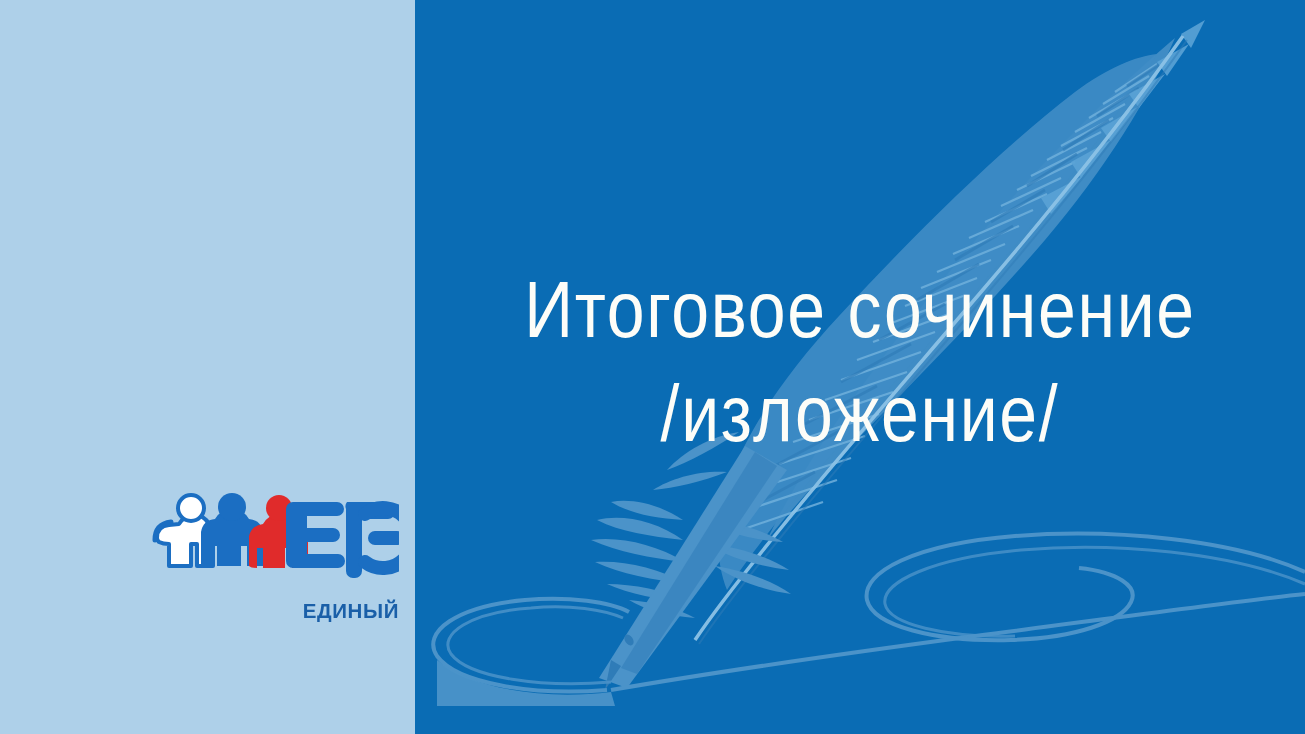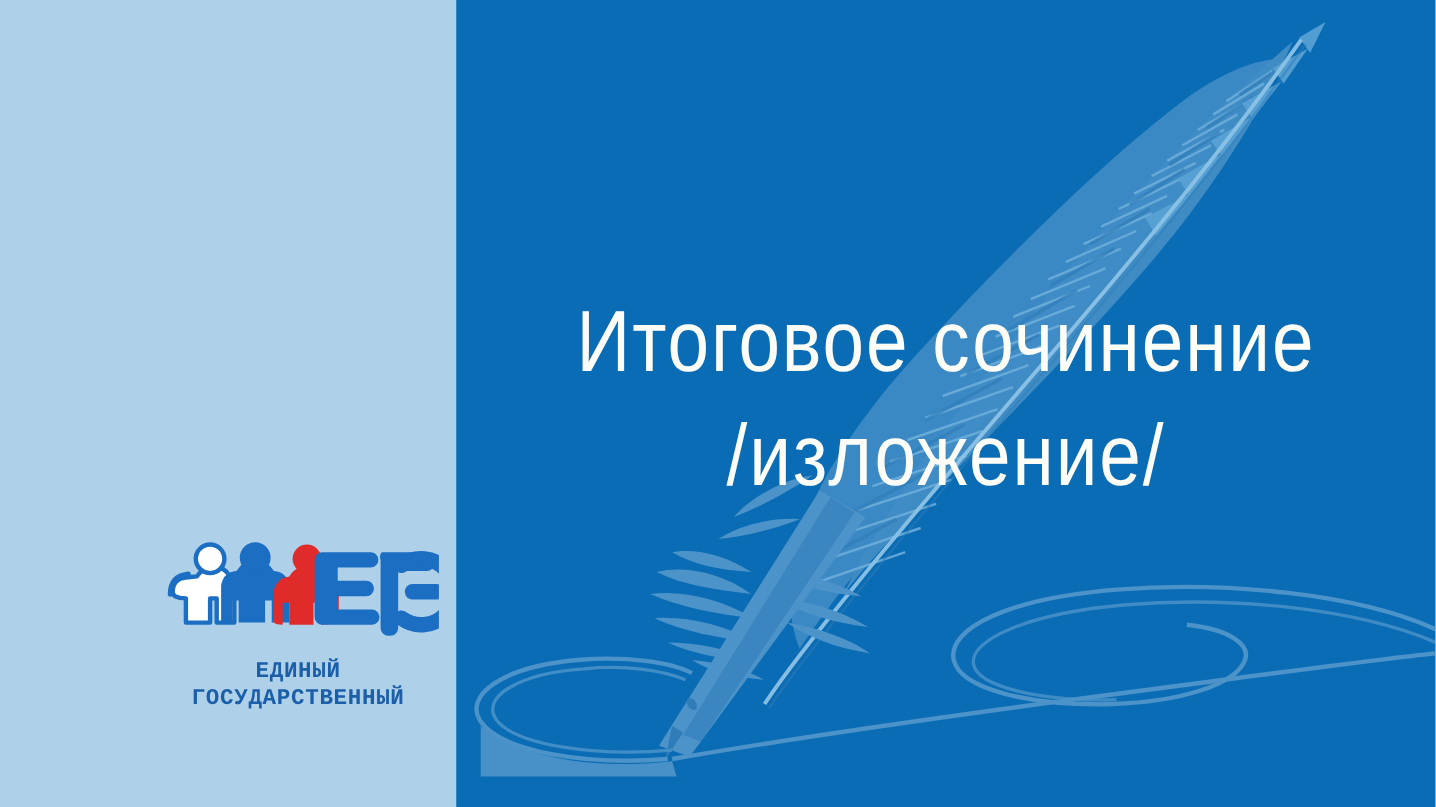--- a/index.html
+++ b/index.html
@@ -81,26 +81,26 @@
     width: 256px;
   }
   #logo-mark {
     width: 256px;
     height: 92px;
     display: block;
   }
   #logo-caption {
     margin-top: 14px;
     color: #1a5fa8;
-    font-family: Liberation Mono, monospace;
+    font-family: Liberation Sans, sans-serif;
     font-weight: bold;
     font-size: 20.5px;
     line-height: 25px;
     letter-spacing: 0.6px;
-    text-align: center;
+    text-align: right;
   }
   .caption-line { display: block; white-space: nowrap; }
 </style>
 </head>
 <body>
 
 <div id="slide">
 
   <div id="left-panel">
 
@@ -130,21 +130,20 @@
         </g>
 
         <g fill="none" stroke="#1b6ec2" stroke-width="14" stroke-linecap="round">
           <path d="M222 22 a30 30 0 1 1 0 48"></path>
           <path d="M232 46 h22"></path>
         </g>
       </svg>
 
       <div id="logo-caption">
         <span class="caption-line">ЕДИНЫЙ</span>
-        <span class="caption-line">ГОСУДАРСТВЕННЫЙ</span>
       </div>
 
     </div>
   </div>
 
   <div id="right-panel">
 
     <svg id="feather-art" viewBox="0 0 890 734">
       <defs>
         <clipPath id="panelclip">

